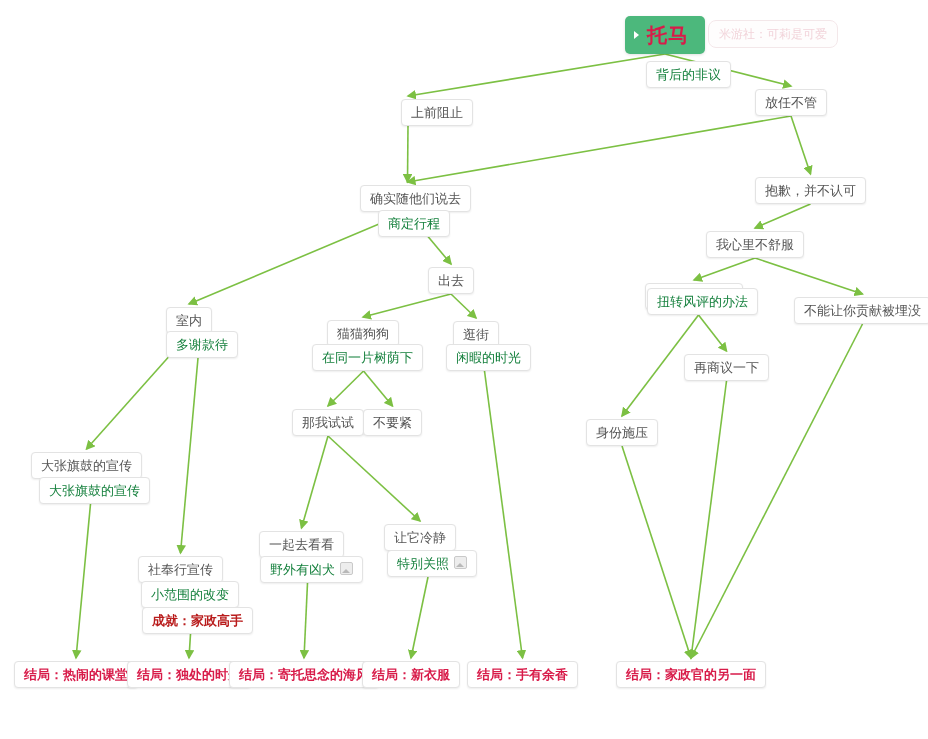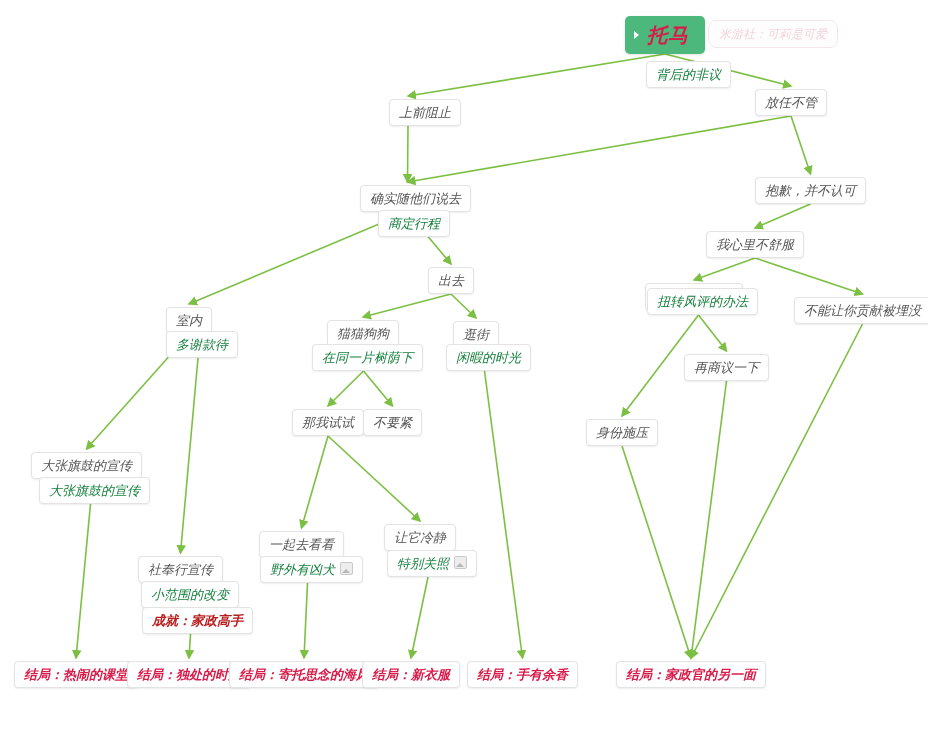--- a/index.html
+++ b/index.html
@@ -4,21 +4,21 @@
 <title>Flowchart</title>
 <style>
   html,body{margin:0;padding:0;}
   body{
     width:928px;height:739px;
     background:#ffffff;
     font-family:"DejaVu Sans","Liberation Sans",sans-serif;
     overflow:hidden;
     position:relative;
   }
-  #canvas{position:absolute;left:0;top:0;width:928px;height:697px;font-style:italic;}
+  #canvas{position:absolute;left:0;top:0;width:928px;height:697px;}
   svg#edges{position:absolute;left:0;top:0;width:928px;height:739px;pointer-events:none;}
 
   .node{
     position:absolute;
     box-sizing:border-box;
     display:flex;
     flex-direction:column;
     align-items:flex-start;
   }
   .cell{
@@ -137,21 +137,21 @@
     <span class="bullet"></span>
     <span>托马</span>
   </div>
 
   <div class="watermark" style="left:708px;top:20px;">米游社：可莉是可爱</div>
 
   <div id="node-layer">
       <div class="node" style="left: 638px; top: 62px;">
         <div class="cell sub"><span>背后的非议</span></div>
       </div>
-      <div class="node" style="left: 360px; top: 99px; padding-left: 29px;">
+      <div class="node" style="left: 372px; top: 99px; padding-left: 29px;">
         <div class="cell title"><span>上前阻止</span></div>
       </div>
       <div class="node" style="left: 755px; top: 89px;">
         <div class="cell title"><span>放任不管</span></div>
       </div>
       <div class="node" style="left: 352px; top: 185px; padding-left: 8px;">
         <div class="cell title"><span>确实随他们说去</span></div>
       </div>
       <div class="node" style="left: 370px; top: 211px;">
         <div class="cell sub"><span>商定行程</span></div>

